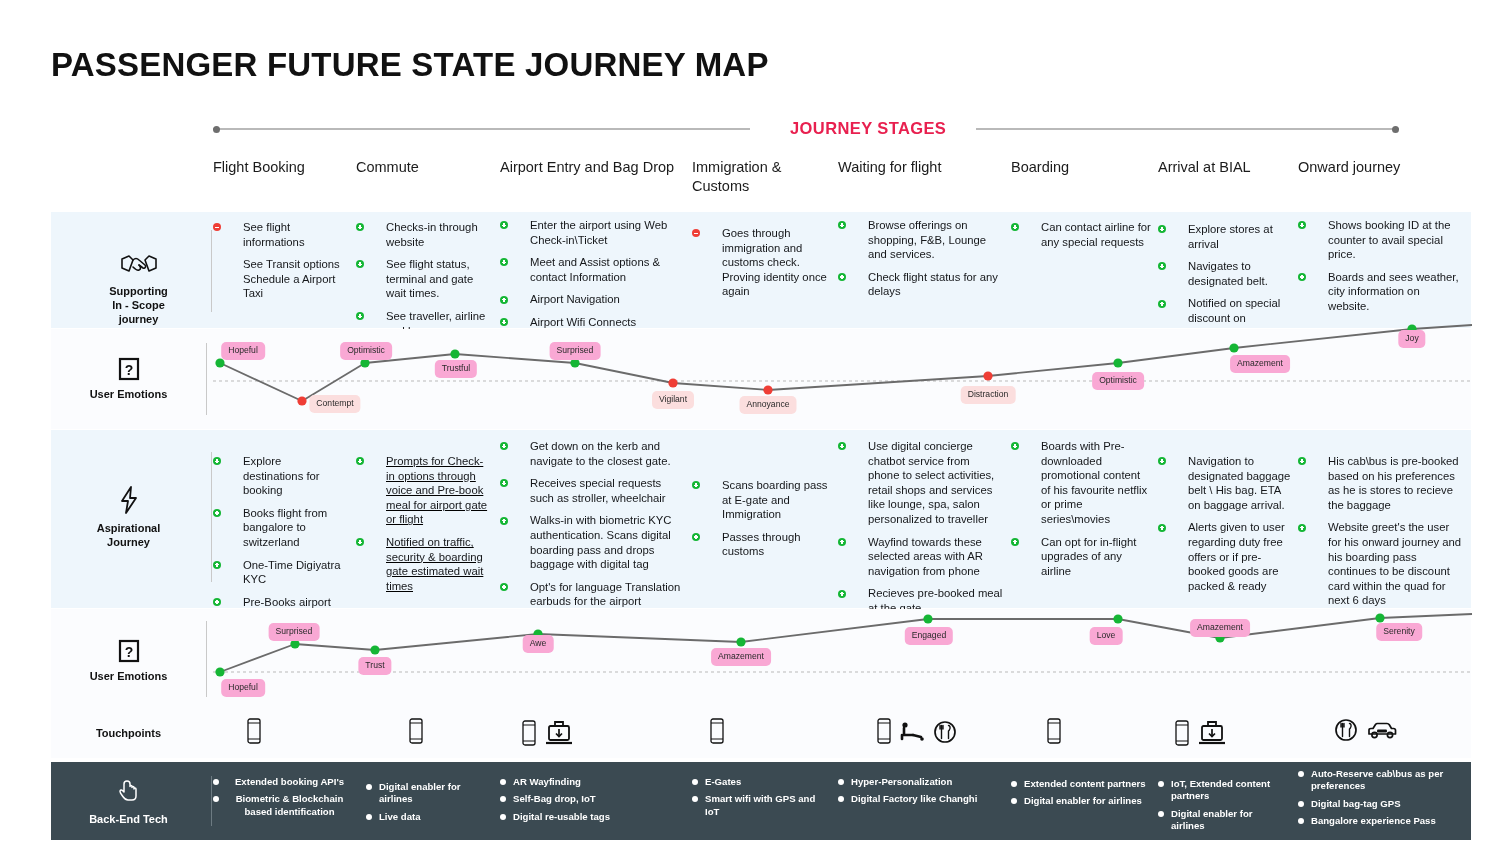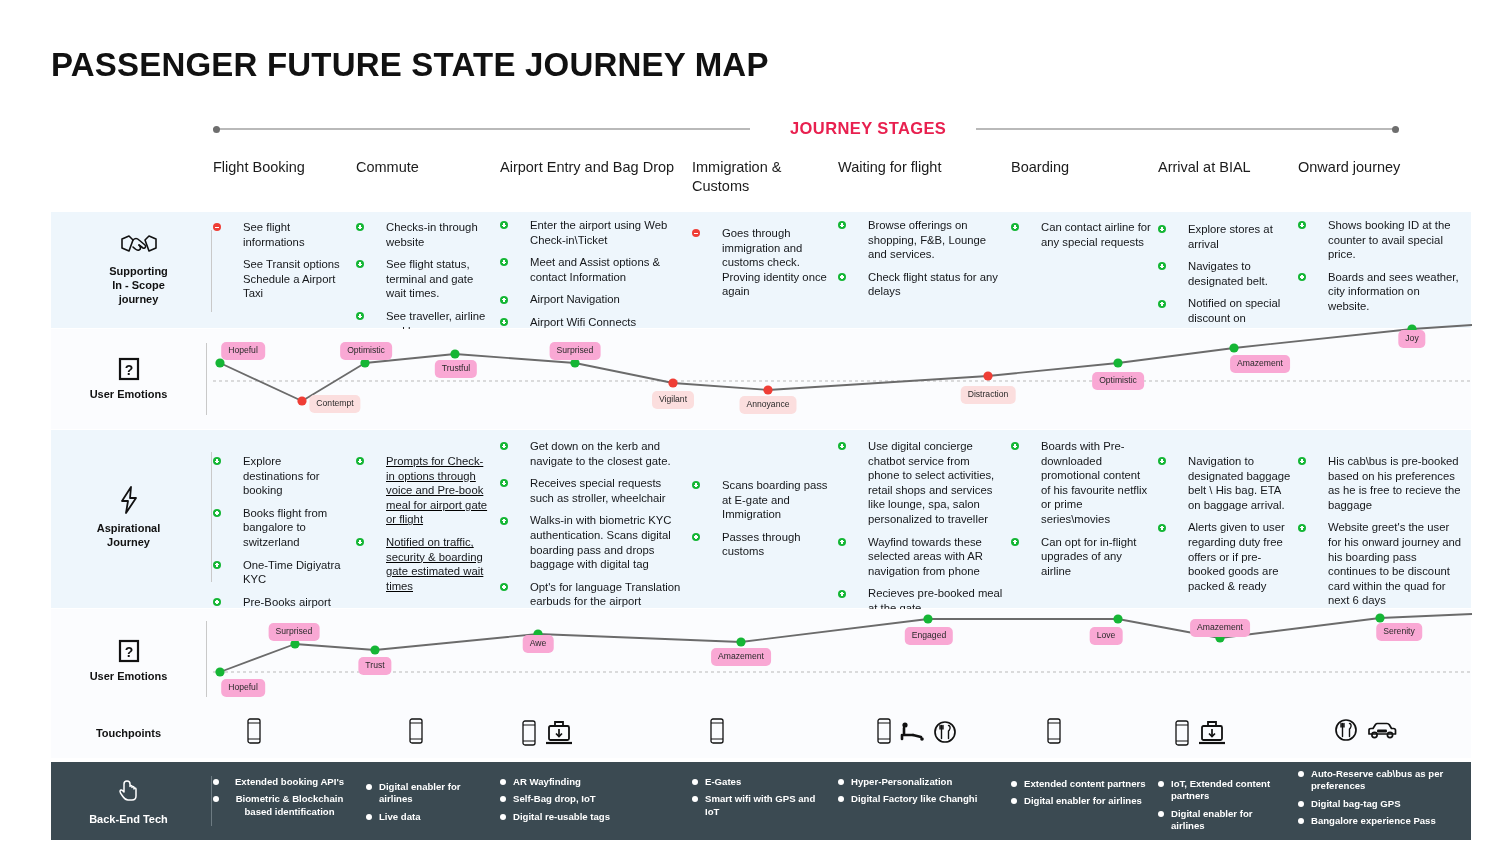--- a/index.html
+++ b/index.html
@@ -142,21 +142,21 @@
       <div class="stage-head" style="left: 500px; width: 195px;">Airport Entry and Bag Drop</div>
       <div class="stage-head" style="left: 692px; width: 150px;">Immigration &amp; Customs</div>
       <div class="stage-head" style="left: 838px; width: 175px;">Waiting for flight</div>
       <div class="stage-head" style="left: 1011px; width: 150px;">Boarding</div>
       <div class="stage-head" style="left: 1158px; width: 145px;">Arrival at BIAL</div>
       <div class="stage-head" style="left: 1298px; width: 175px;">Onward journey</div>
     </div>
 
   <div class="band band-blue" style="top:212px;height:116px;">
     <div class="col-divider" style="left:160px;top:18px;height:82px;"></div>
-    <div class="row-label" style="top:20px;padding-left:20px;">
+    <div class="row-label" style="top:40px;padding-left:20px;">
       <div class="row-icon">
         <svg width="38" height="26" viewBox="0 0 38 26">
           <path d="M2 7 L9 4 L13 8 L9 19 L2 16 Z" fill="none" stroke="#111" stroke-width="1.6" stroke-linejoin="round"></path>
           <path d="M36 7 L29 4 L25 8 L29 19 L36 16 Z" fill="none" stroke="#111" stroke-width="1.6" stroke-linejoin="round"></path>
           <path d="M13 8 C15 6, 17 6, 19 8 L25 13 C26.5 14.5 25 17 23 16 L19 13" fill="none" stroke="#111" stroke-width="1.6" stroke-linejoin="round" stroke-linecap="round"></path>
           <path d="M19 13 C21 15, 21 17, 19 18 C17 19, 15 17, 13 15" fill="none" stroke="#111" stroke-width="1.6" stroke-linecap="round"></path>
         </svg>
       </div>
       <div class="lbl-txt">Supporting<br>In - Scope<br>journey</div>
     </div>
@@ -389,21 +389,21 @@
             <span class="txt">Navigation to designated baggage belt \ His bag. ETA on baggage arrival.</span>
           </div>
           <div class="item">
             <span class="mk mk-plus"></span>
             <span class="txt">Alerts given to user regarding duty free offers or if pre-booked goods are packed &amp; ready</span>
           </div>
         </div>
         <div class="cell" style="left: 1247px; top: 24px; width: 165px;">
           <div class="item">
             <span class="mk mk-plus"></span>
-            <span class="txt">His cab\bus is pre-booked based on his preferences as he is free to recieve the baggage</span>
+            <span class="txt">His cab\bus is pre-booked based on his preferences as he is stores to recieve the baggage</span>
           </div>
           <div class="item">
             <span class="mk mk-plus"></span>
             <span class="txt">Website greet's the user for his onward journey and his boarding pass continues to be discount card within the quad for next 6 days</span>
           </div>
         </div>
       </div>
   </div>
 
   <div class="band band-white" style="top:609px;height:100px;">

